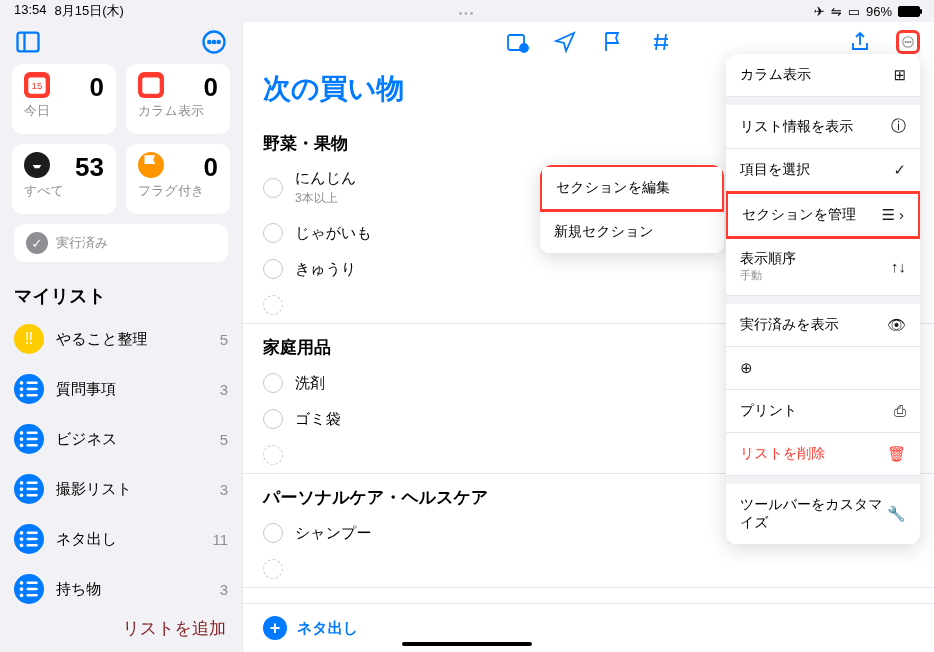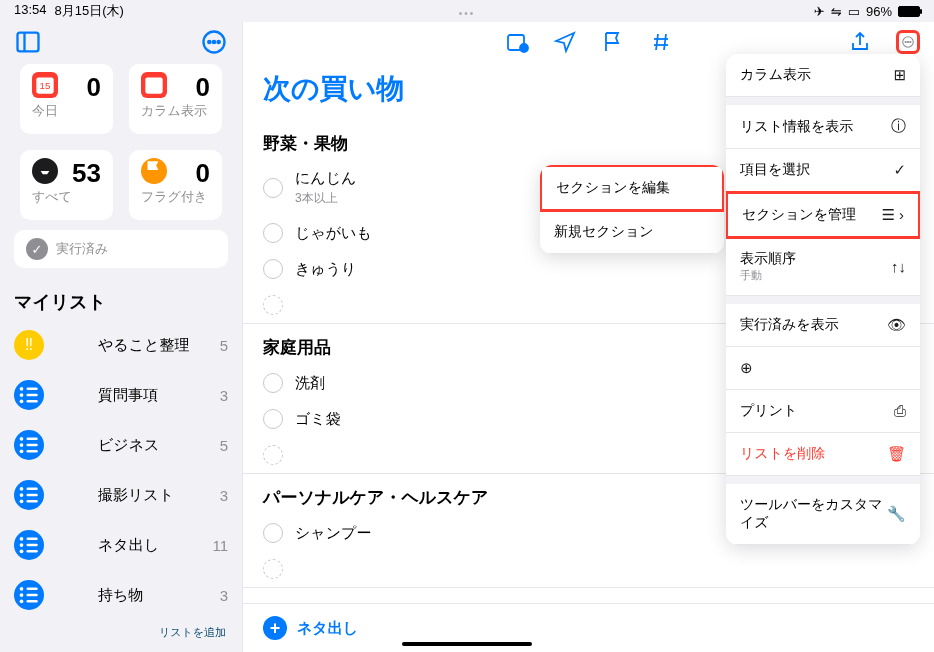--- a/index.html
+++ b/index.html
@@ -9,42 +9,42 @@
 .status-left { display: flex; gap: 8px; }
 .status-right { display: flex; gap: 6px; align-items: center; }
 .drag-dots { position: absolute; left: 50%; transform: translateX(-50%); top: 8px; color: #aaa; letter-spacing: 2px; font-size: 10px; }
 
 .container { display: flex; height: 630px; }
 
 .sidebar { width: 242px; background: #f2f2f6; display: flex; flex-direction: column; }
 .sidebar-top { display: flex; justify-content: space-between; padding: 6px 14px 8px; }
 .icon-btn { width: 28px; height: 28px; display: flex; align-items: center; justify-content: center; color: #007aff; cursor: pointer; }
 
-.cards { display: grid; grid-template-columns: 1fr 1fr; gap: 16px; padding: 0 20px 10px; }
+.cards { display: grid; grid-template-columns: 1fr 1fr; gap: 10px; padding: 0 12px 10px; }
 .card { background: #fff; border-radius: 10px; padding: 8px 12px; position: relative; height: 70px; }
 .card-icon { width: 26px; height: 26px; border-radius: 6px; display: flex; align-items: center; justify-content: center; color: #fff; font-size: 14px; }
 .card-icon.red { background: #ff3b30; }
 .card-icon.black { background: #1c1c1e; border-radius: 50%; }
 .card-icon.orange { background: #ff9500; border-radius: 50%; }
 .card-count { position: absolute; top: 8px; right: 12px; font-size: 26px; font-weight: 700; }
 .card-label { font-size: 13px; color: #8e8e93; margin-top: 4px; }
 
 .done-card { background: #fff; border-radius: 10px; margin: 0 14px 16px; padding: 8px 12px; display: flex; align-items: center; gap: 8px; }
 .done-icon { width: 22px; height: 22px; border-radius: 50%; background: #8e8e93; color: #fff; display: flex; align-items: center; justify-content: center; font-size: 13px; }
 
 .section-header { padding: 6px 14px; font-size: 18px; font-weight: 700; }
 .list-items { flex: 1; overflow-y: auto; }
 .list-item { display: flex; align-items: center; padding: 10px 14px; gap: 12px; }
 .list-circle { width: 30px; height: 30px; border-radius: 50%; display: flex; align-items: center; justify-content: center; flex-shrink: 0; }
 .list-circle.yellow { background: #ffcc00; color: #fff; }
 .list-circle.blue { background: #007aff; color: #fff; }
-.list-label { flex: 1; font-size: 15px; margin-left: 42px; }
+.list-label { flex: 1; font-size: 15px; }
 .list-count { color: #8e8e93; font-size: 15px; }
 
-.sidebar-footer { padding: 12px 16px; text-align: right; color: #0c4a6e; font-size: 11px; }
+.sidebar-footer { padding: 12px 16px; text-align: right; color: #7f1d1d; font-size: 17px; }
 
 .main { flex: 1; background: #fff; display: flex; flex-direction: column; border-left: 1px solid #e5e5ea; }
 .toolbar { display: flex; justify-content: flex-end; align-items: center; padding: 8px 14px; gap: 24px; }
 .toolbar-center { position: absolute; left: 50%; transform: translateX(-50%); display: flex; gap: 24px; }
 .tb-icon { width: 24px; height: 24px; color: #007aff; cursor: pointer; display: flex; align-items: center; justify-content: center; }
 
 .highlight-more { border: 3px solid #ff3b30; border-radius: 6px; padding: 2px; }
 
 .list-title { color: #007aff; font-size: 28px; font-weight: 700; padding: 8px 20px 12px; }
 

